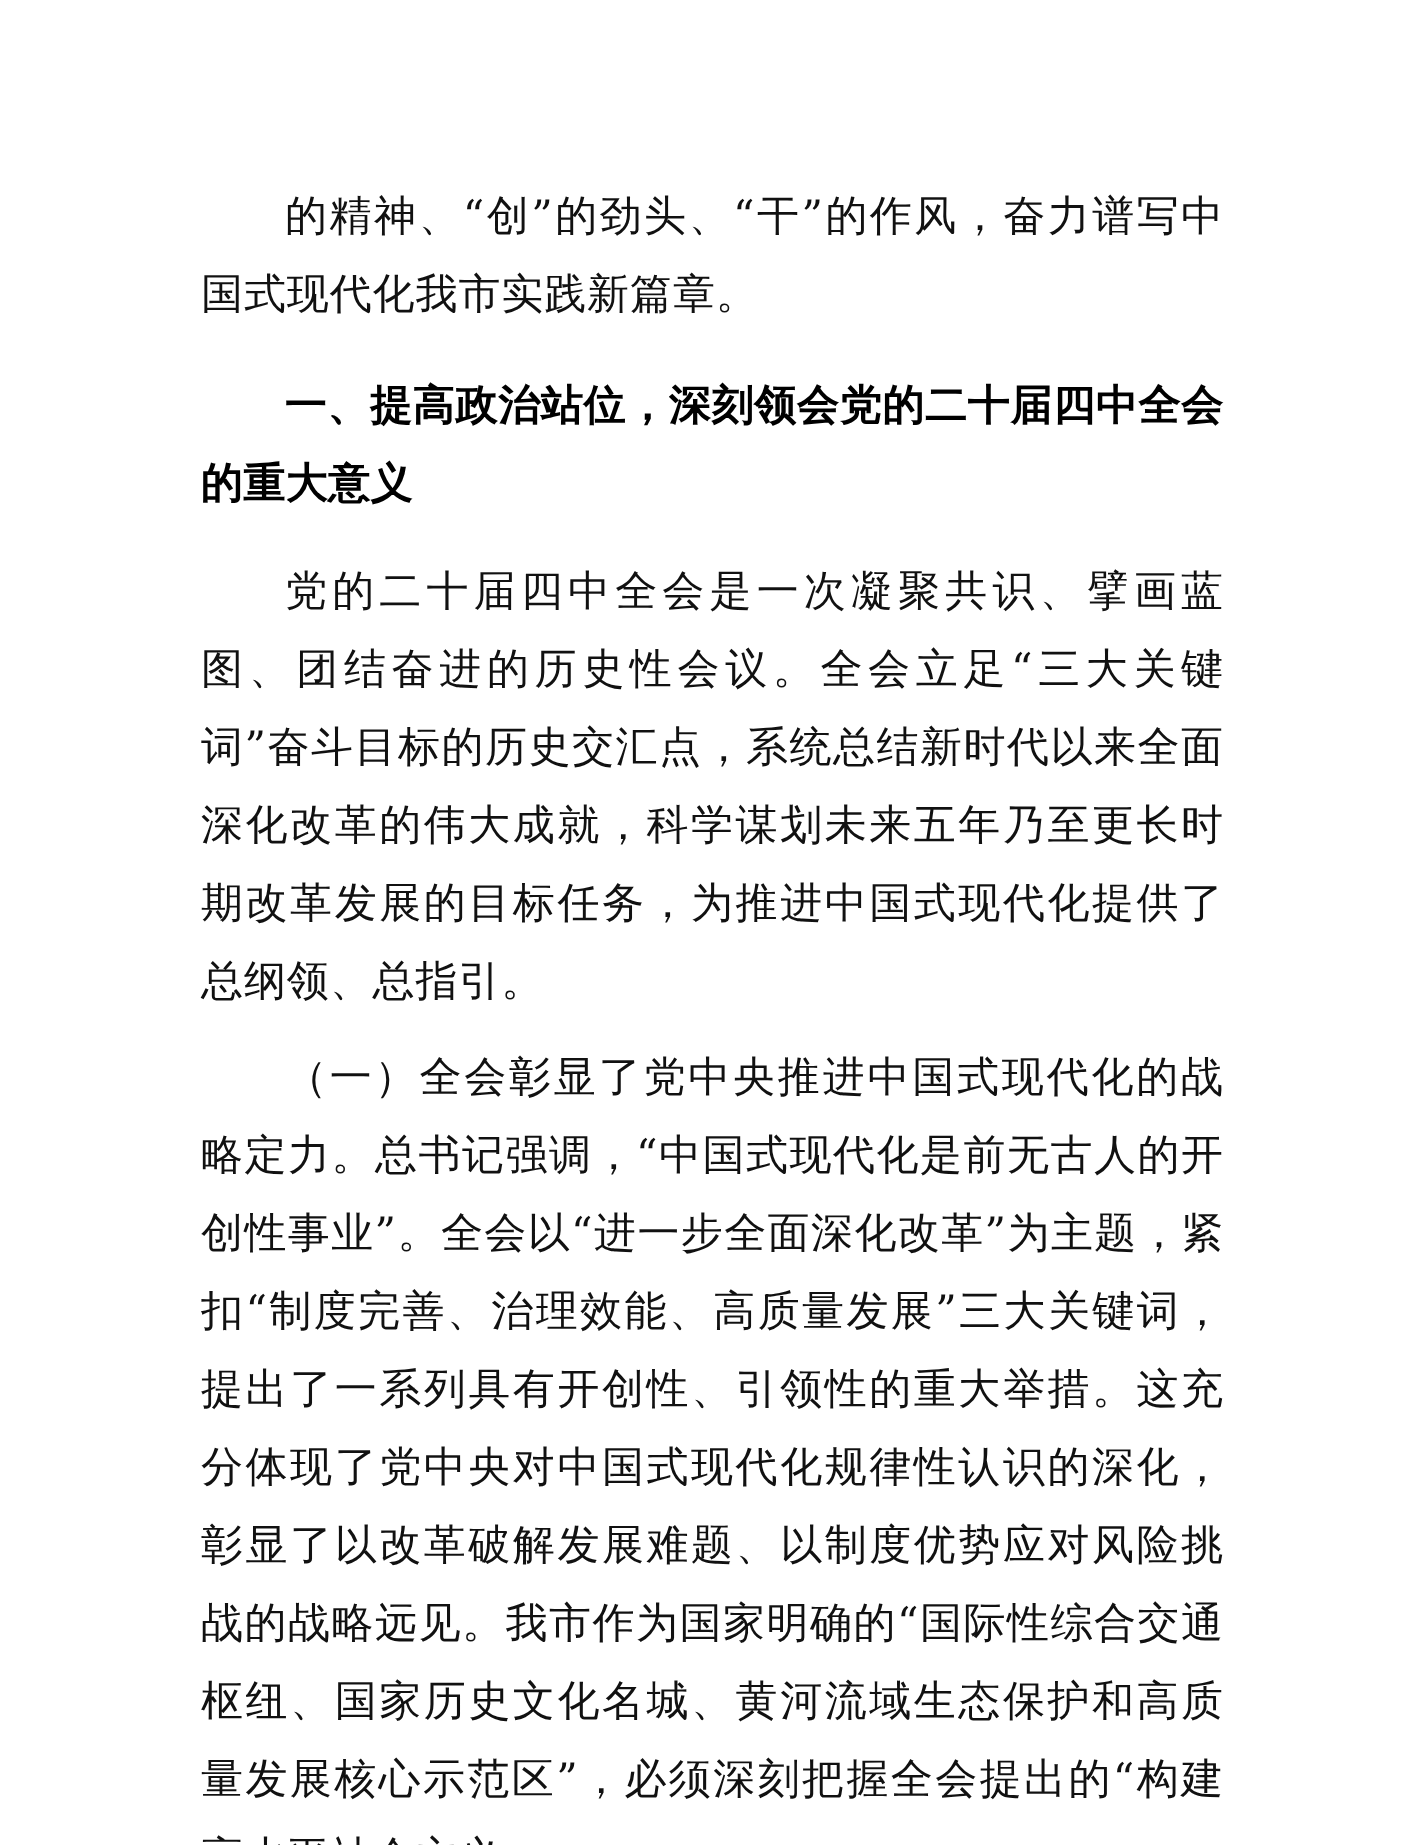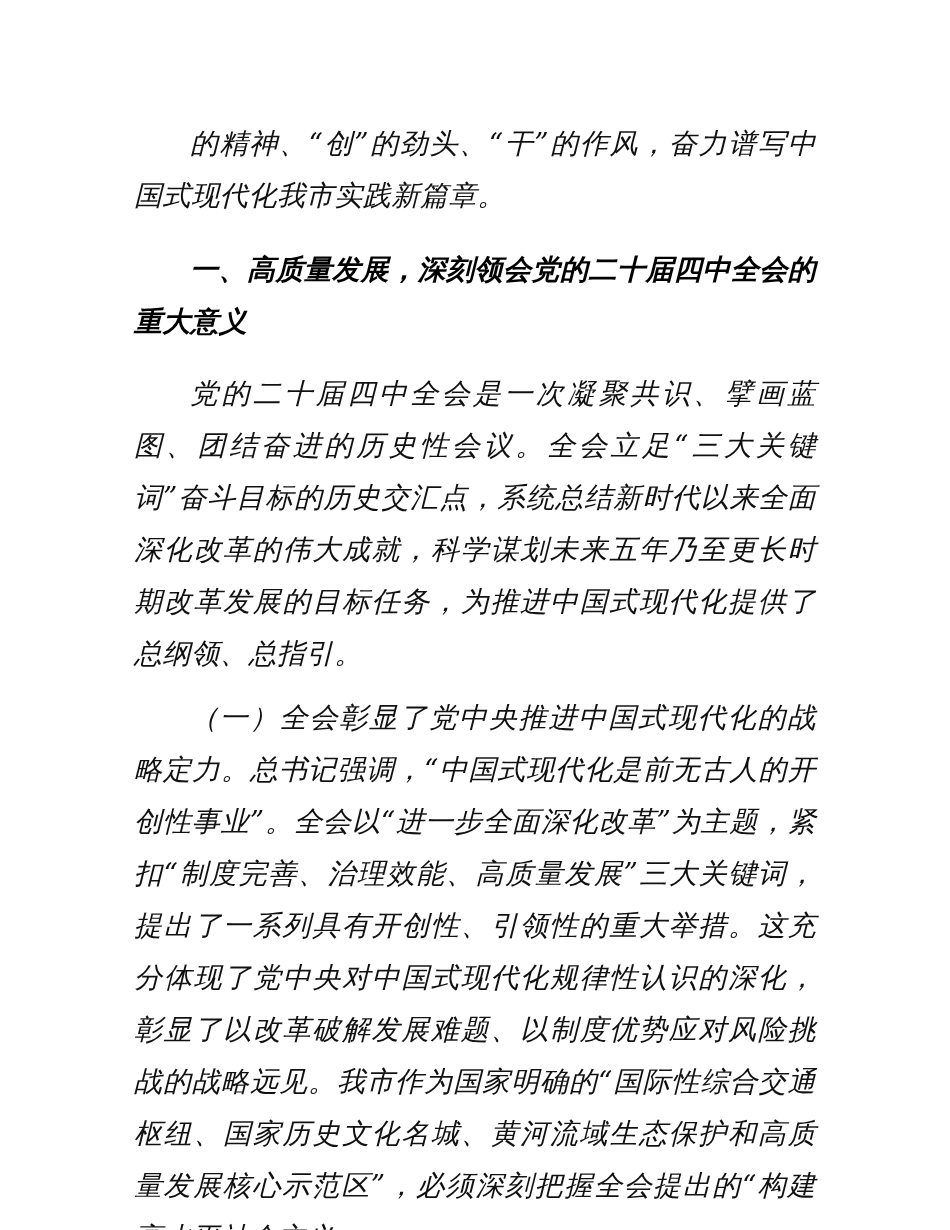--- a/index.html
+++ b/index.html
@@ -15,21 +15,20 @@
     color: #000000;
     -webkit-font-smoothing: antialiased;
   }
   .page {
     position: relative;
     width: 950px;
     height: 1230px;
     background: #ffffff;
     box-sizing: border-box;
     padding: 118px 134px 0 134px;
-    font-style: italic;
   }
   .doc-body {
     width: 682px;
   }
   
   .para {
     margin: 0;
     font-family: "DejaVu Serif", "Liberation Serif", serif;
     font-size: 28px;
     line-height: 52px;
@@ -62,21 +61,21 @@
 </head>
 <body>
 
 <div class="page">
   <div class="doc-body">
 
     <p class="para">的精神、“创”的劲头、“干”的作风，奋力谱写中国式现代化我市实践新篇章。</p>
 
     <div class="gap-before-heading"></div>
 
-    <p class="heading">一、高质量发展，深刻领会党的二十届四中全会的重大意义</p>
+    <p class="heading">一、提高政治站位，深刻领会党的二十届四中全会的重大意义</p>
 
     <div class="gap-after-heading"></div>
 
     <p class="para">党的二十届四中全会是一次凝聚共识、擘画蓝图、团结奋进的历史性会议。全会立足“三大关键词”奋斗目标的历史交汇点，系统总结新时代以来全面深化改革的伟大成就，科学谋划未来五年乃至更长时期改革发展的目标任务，为推进中国式现代化提供了总纲领、总指引。</p>
 
     <div class="gap-between-paras"></div>
 
     <p class="para">（一）全会彰显了党中央推进中国式现代化的战略定力。总书记强调，“中国式现代化是前无古人的开创性事业”。全会以“进一步全面深化改革”为主题，紧扣“制度完善、治理效能、高质量发展”三大关键词，提出了一系列具有开创性、引领性的重大举措。这充分体现了党中央对中国式现代化规律性认识的深化，彰显了以改革破解发展难题、以制度优势应对风险挑战的战略远见。我市作为国家明确的“国际性综合交通枢纽、国家历史文化名城、黄河流域生态保护和高质量发展核心示范区”，必须深刻把握全会提出的“构建高水平社会主义</p>
 
   </div>

